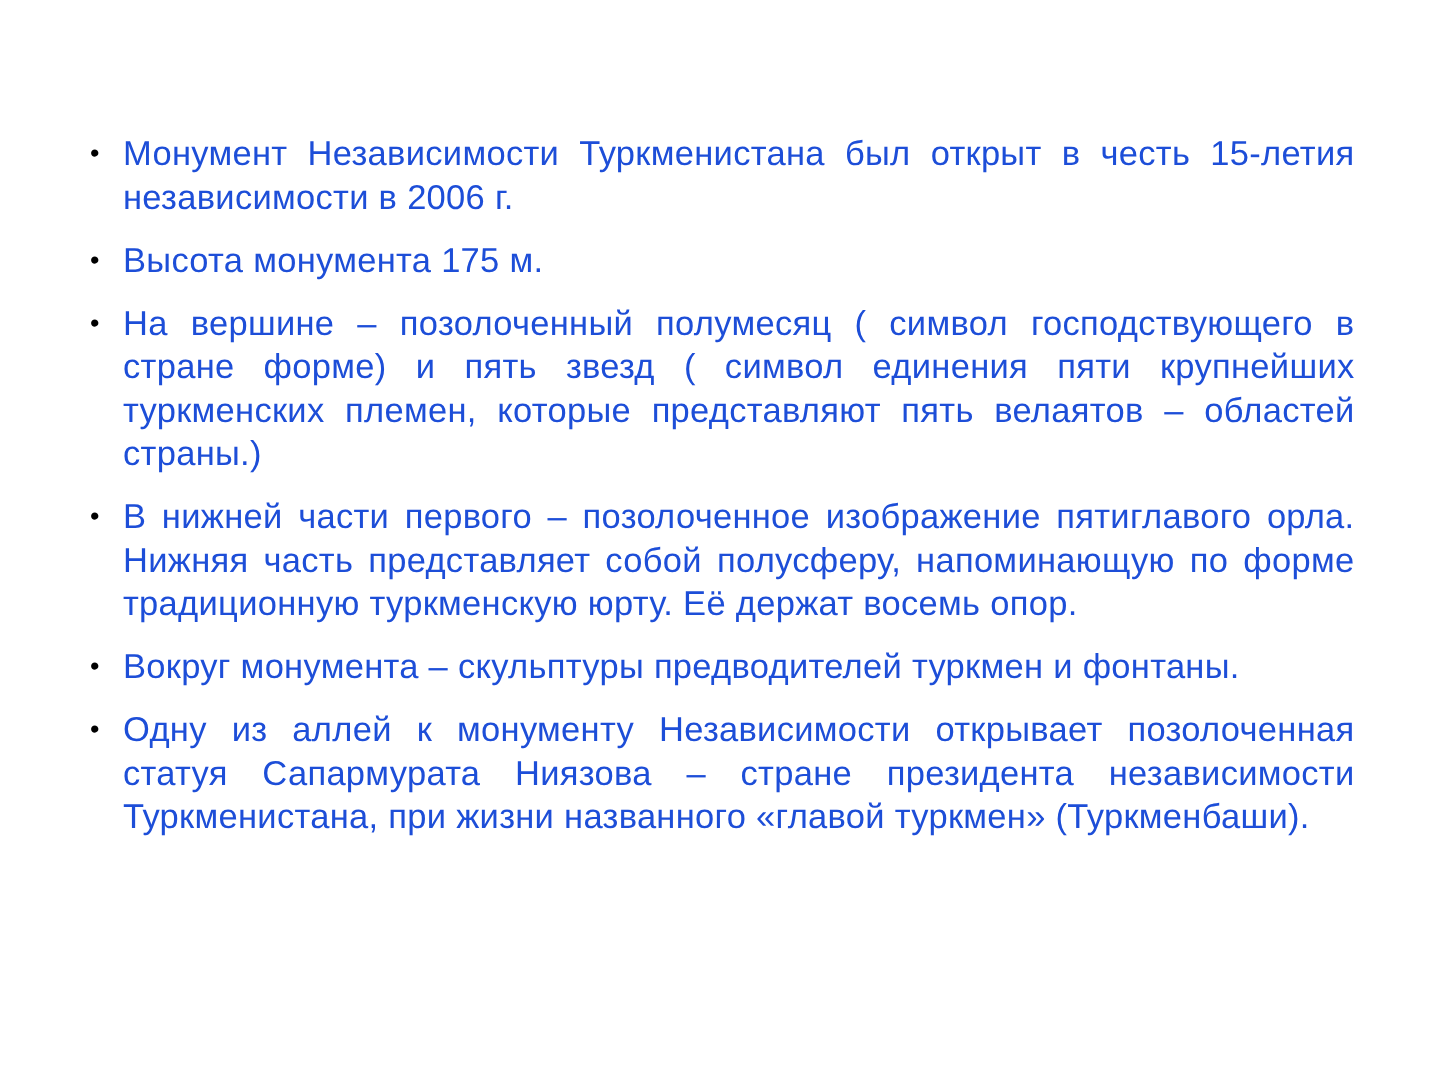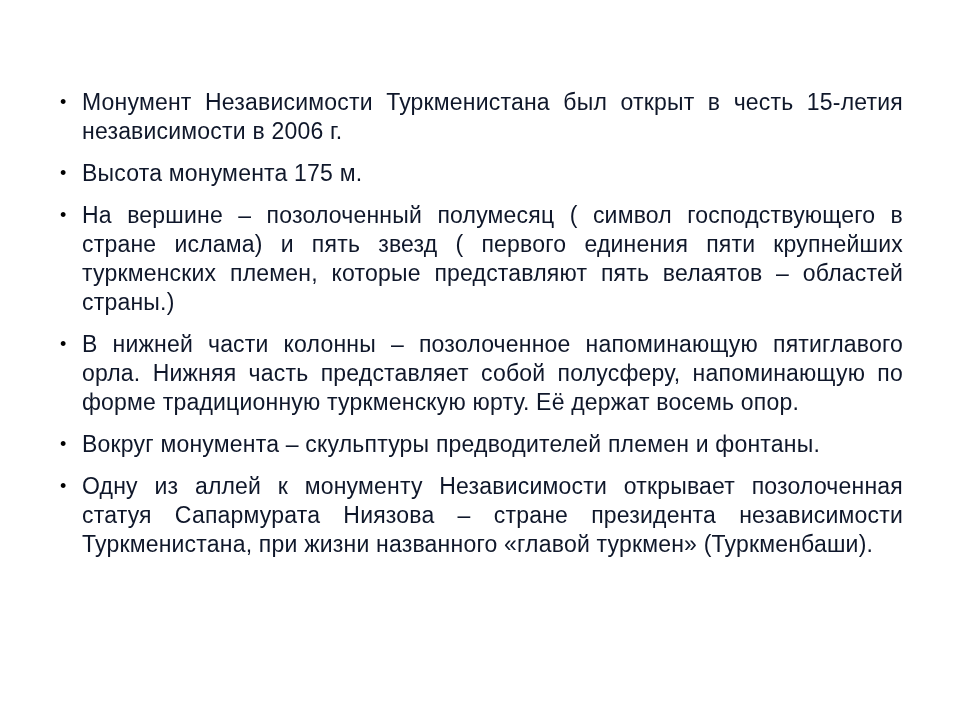--- a/index.html
+++ b/index.html
@@ -38,46 +38,46 @@
   .bullet-marker {
     font-size: 18px;
     line-height: 29px;
     text-align: left;
     padding-left: 2px;
     color: #000000;
   }
   .bullet-text {
     text-align: justify;
     text-justify: inter-word;
-    color: #0f172a;
+    color: #1d4ed8;
   }
 </style>
 </head>
 <body>
 
 <div class="slide">
   <ul class="bullet-list">
     <li class="bullet-item">
       <span class="bullet-marker">•</span>
       <span class="bullet-text">Монумент Независимости Туркменистана был открыт в честь 15-летия независимости в 2006 г.</span>
     </li>
     <li class="bullet-item">
       <span class="bullet-marker">•</span>
       <span class="bullet-text">Высота монумента 175 м.</span>
     </li>
     <li class="bullet-item">
       <span class="bullet-marker">•</span>
-      <span class="bullet-text">На вершине – позолоченный полумесяц ( символ господствующего в стране ислама) и пять звезд ( первого единения пяти крупнейших туркменских племен, которые представляют пять велаятов – областей страны.)</span>
+      <span class="bullet-text">На вершине – позолоченный полумесяц ( символ господствующего в стране форме) и пять звезд ( символ единения пяти крупнейших туркменских племен, которые представляют пять велаятов – областей страны.)</span>
     </li>
     <li class="bullet-item">
       <span class="bullet-marker">•</span>
-      <span class="bullet-text">В нижней части колонны – позолоченное напоминающую пятиглавого орла. Нижняя часть представляет собой полусферу, напоминающую по форме традиционную туркменскую юрту. Её держат восемь опор.</span>
+      <span class="bullet-text">В нижней части первого – позолоченное изображение пятиглавого орла. Нижняя часть представляет собой полусферу, напоминающую по форме традиционную туркменскую юрту. Её держат восемь опор.</span>
     </li>
     <li class="bullet-item">
       <span class="bullet-marker">•</span>
-      <span class="bullet-text">Вокруг монумента – скульптуры предводителей племен и фонтаны.</span>
+      <span class="bullet-text">Вокруг монумента – скульптуры предводителей туркмен и фонтаны.</span>
     </li>
     <li class="bullet-item">
       <span class="bullet-marker">•</span>
       <span class="bullet-text">Одну из аллей к монументу Независимости открывает позолоченная статуя Сапармурата Ниязова – стране президента независимости Туркменистана, при жизни названного «главой туркмен» (Туркменбаши).</span>
     </li>
   </ul>
 </div>
 
 </body></html>

